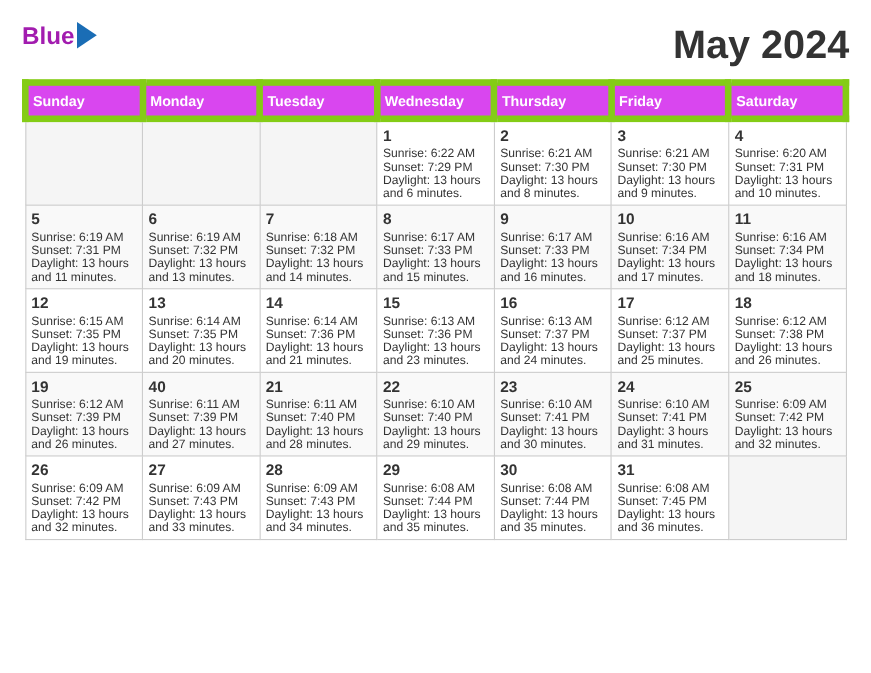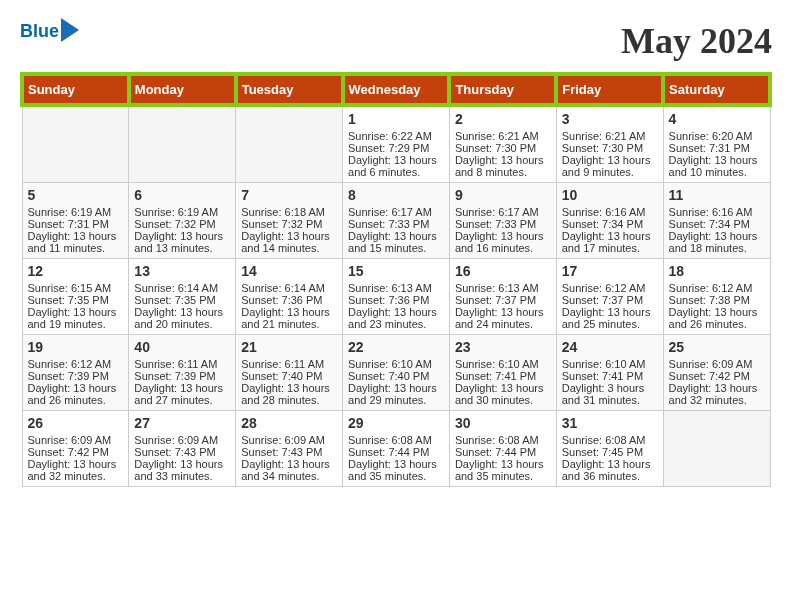--- a/index.html
+++ b/index.html
@@ -24,57 +24,56 @@
     .logo-text {
       display: flex;
       align-items: center;
     }
     .logo-general {
       font-size: 22px;
       font-weight: bold;
       color: #333;
     }
     .logo-blue {
-      font-size: 18px;
+      font-size: 22px;
       font-weight: bold;
-      color: #0369a1;
+      color: #a21caf;
     }
     .logo-arrow {
       width: 0;
       height: 0;
       border-top: 12px solid transparent;
       border-bottom: 12px solid transparent;
       border-left: 18px solid #1a6db5;
       margin-left: 2px;
       margin-top: -2px;
     }
     .title-section {
       text-align: center;
-      font-family: Liberation Serif, serif;
     }
     .month-title {
       font-size: 36px;
       font-weight: bold;
       color: #333;
     }
     .location {
       font-size: 16px;
       color: #555;
     }
     table {
       width: 100%;
       border-collapse: collapse;
     }
     th {
-      background-color: #c2410c;
+      background-color: #d946ef;
       color: #fff;
       font-size: 13px;
       padding: 6px 4px;
       text-align: left;
-      border: 4px solid #84cc16;
+      border: 6px solid #84cc16;
     }
     td {
       border: 1px solid #ccc;
       vertical-align: top;
       padding: 4px 5px;
       width: 106px;
       min-height: 80px;
       font-size: 11px;
       color: #333;
       background: #fff;

